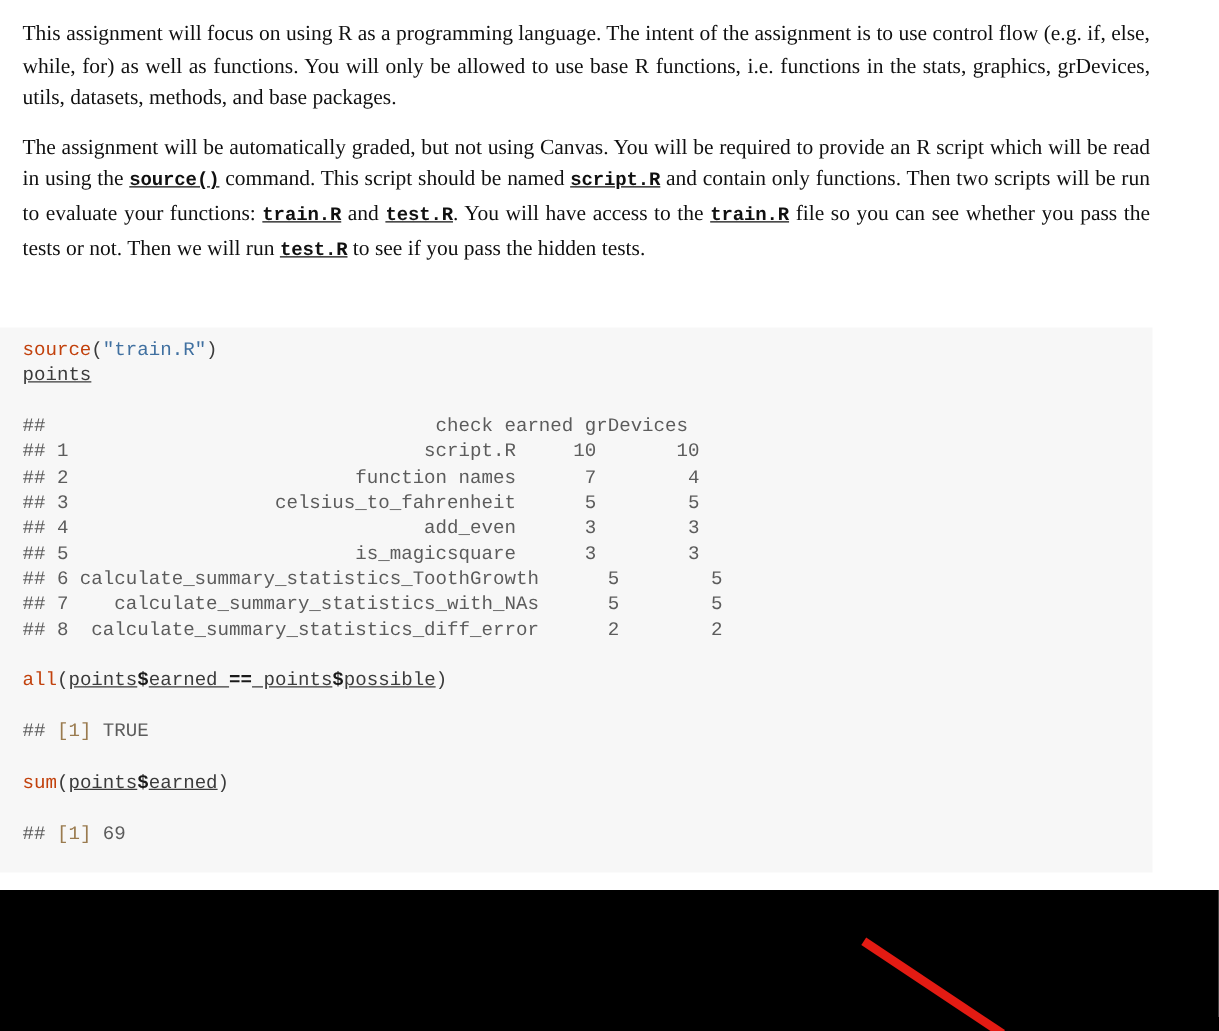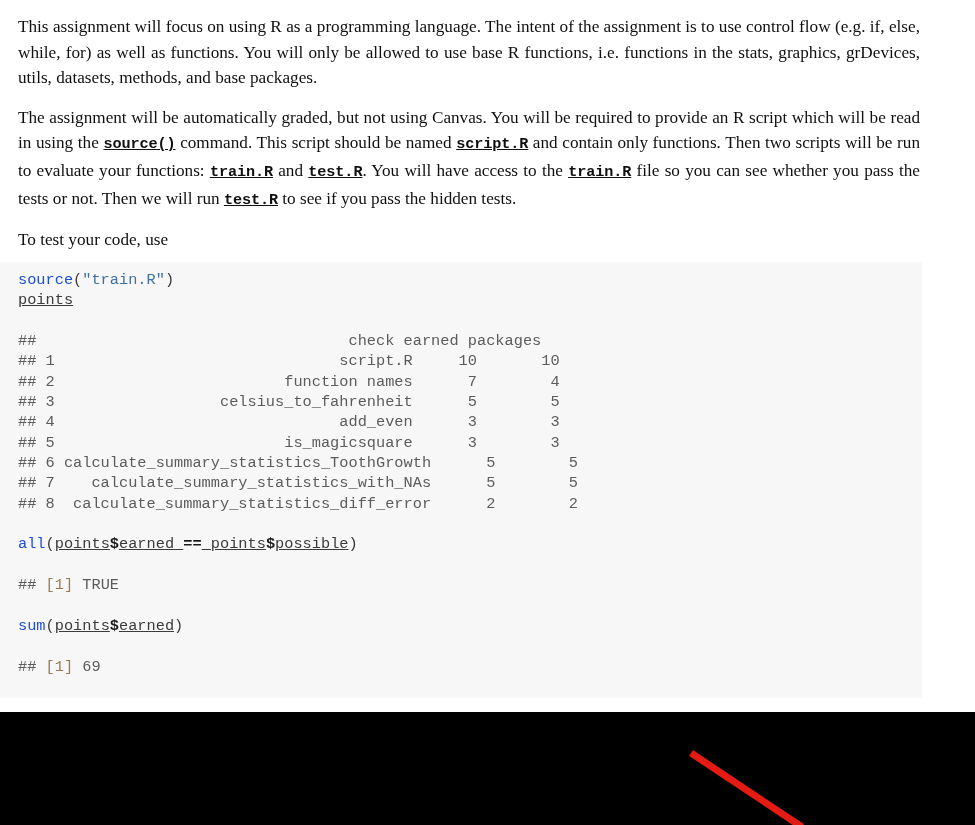--- a/index.html
+++ b/index.html
@@ -60,21 +60,21 @@
   }
   pre.code {
     margin: 0;
     font-family: "Liberation Mono", "DejaVu Sans Mono", monospace;
     font-size: 15.3px;
     line-height: 20.35px;
     color: #3b3b3b;
     white-space: pre;
     tab-size: 4;
   }
-  .tok-fn     { color: #1d4ed8; }
+  .tok-fn     { color: #c2410c; }
   .tok-str    { color: #4070a0; }
   .tok-punct  { color: #3b3b3b; }
   .tok-op     { color: #1a1a1a; font-weight: bold; }
   .tok-dollar { color: #1a1a1a; font-weight: bold; }
   .tok-out    { color: #5c5c5c; }
   .tok-idx    { color: #9a7b4f; }
   .tok-plain  { color: #3b3b3b; text-decoration: underline; }
 
   
   .blackband {
@@ -95,28 +95,27 @@
 </style>
 </head>
 <body>
 
 <div class="doc">
 
   <p class="para p1"><span>This assignment will focus on using R as a programming language. The intent of the assignment is to use control flow (e.g. if, else, while, for) as well as functions. You will only be allowed to use base R functions, i.e. functions in the stats, graphics, grDevices, utils, datasets, methods, and base packages.</span></p>
 
   <p class="para p2"><span>The assignment will be automatically graded, but not using Canvas. You will be required to provide an R script which will be read in using the </span><span class="mono-inline">source()</span><span> command. This script should be named </span><span class="mono-inline">script.R</span><span> and contain only functions. Then two scripts will be run to evaluate your functions: </span><span class="mono-inline">train.R</span><span> and </span><span class="mono-inline">test.R</span><span>. You will have access to the </span><span class="mono-inline">train.R</span><span> file so you can see whether you pass the tests or not. Then we will run </span><span class="mono-inline">test.R</span><span> to see if you pass the </span><span class="ital">hidden</span><span> tests.</span></p>
 
-  <p class="para p3"><span>To test your code, use</span></p>
 </div>
 
 <div class="codeblock" style="background: rgb(247, 247, 247);">
   <pre class="code"><span><span class="tok-fn">source</span><span class="tok-punct">(</span><span class="tok-str">"train.R"</span><span class="tok-punct">)</span></span>
 <span class="tok-plain">points</span>
 
-<span class="tok-out">##                                  check earned packages</span>
+<span class="tok-out">##                                  check earned grDevices</span>
 <span class="tok-out">## 1                               script.R     10       10</span>
 <span class="tok-out">## 2                         function names      7        4</span>
 <span class="tok-out">## 3                  celsius_to_fahrenheit      5        5</span>
 <span class="tok-out">## 4                               add_even      3        3</span>
 <span class="tok-out">## 5                         is_magicsquare      3        3</span>
 <span class="tok-out">## 6 calculate_summary_statistics_ToothGrowth      5        5</span>
 <span class="tok-out">## 7    calculate_summary_statistics_with_NAs      5        5</span>
 <span class="tok-out">## 8  calculate_summary_statistics_diff_error      2        2</span>
 
 <span><span class="tok-fn">all</span><span class="tok-punct">(</span><span class="tok-plain">points</span><span class="tok-dollar">$</span><span class="tok-plain">earned </span><span class="tok-op">==</span><span class="tok-plain"> points</span><span class="tok-dollar">$</span><span class="tok-plain">possible</span><span class="tok-punct">)</span></span>

